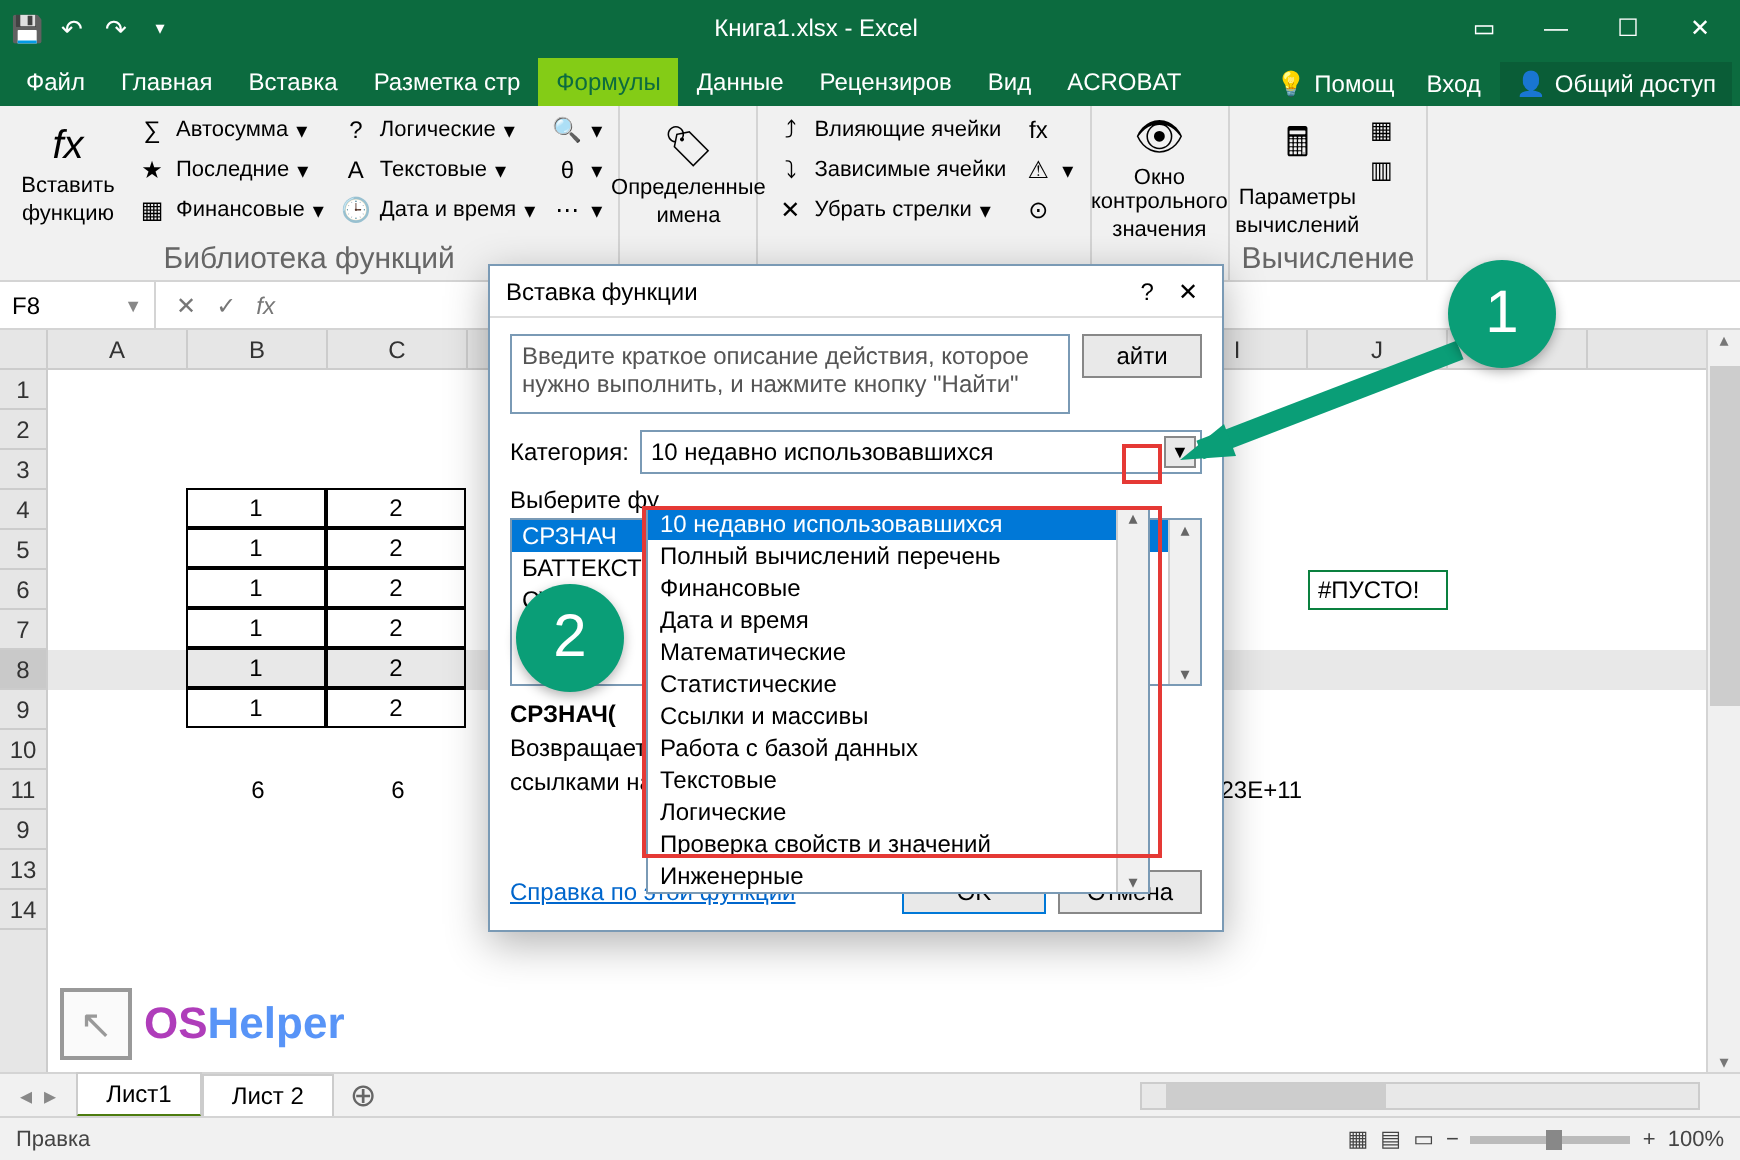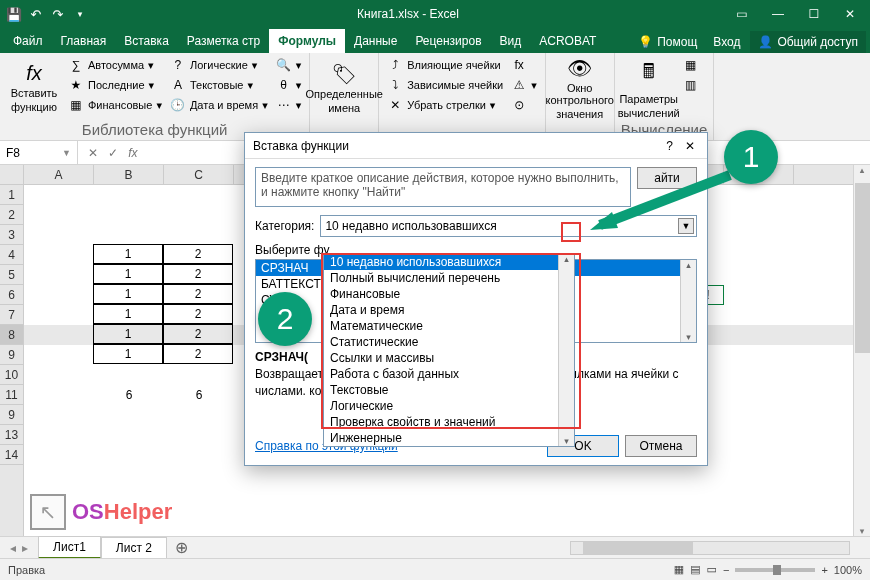--- a/index.html
+++ b/index.html
@@ -9,21 +9,21 @@
 .titlebar { height: 28px; background: #0c6b3f; color: #fff; display: flex; align-items: center; padding: 0 6px; }
 .titlebar .qat { display: flex; gap: 6px; align-items: center; }
 .titlebar .qat span { width: 16px; height: 16px; display: flex; align-items: center; justify-content: center; font-size: 13px; cursor: pointer; }
 .titlebar .title { flex: 1; text-align: center; font-size: 12px; }
 .titlebar .winbtns { display: flex; gap: 8px; }
 .titlebar .winbtns span { width: 28px; height: 20px; display: flex; align-items: center; justify-content: center; font-size: 12px; cursor: pointer; }
 
 
 .tabs { height: 25px; background: #0c6b3f; display: flex; align-items: flex-end; padding: 0 4px; color: #fff; }
 .tabs .tab { padding: 5px 9px; font-size: 12px; cursor: pointer; }
-.tabs .tab.active { background: #ffffff; color: #0c6b3f; font-weight: bold; }
+.tabs .tab.active { background: #84cc16; color: #0c6b3f; }
 .tabs .right { margin-left: auto; display: flex; align-items: center; gap: 4px; }
 .tabs .right .lbl { padding: 4px 6px; display:flex; align-items:center; gap:4px;}
 .tabs .right .share { background: #0a5d37; padding: 4px 8px; }
 
 
 .ribbon { height: 88px; background: #f1f1f1; border-bottom: 1px solid #d4d4d4; display: flex; position: relative; }
 .group { border-right: 1px solid #d4d4d4; padding: 3px 6px 2px; display: flex; flex-direction: column; }
 .group .body { flex: 1; display: flex; gap: 4px; }
 .group .label { text-align: center; font-size: 15px; color: #666; padding-top: 2px; }
 .bigbtn { display: flex; flex-direction: column; align-items: center; justify-content: center; width: 56px; cursor: pointer; font-size: 11px; text-align: center; gap: 2px; }
@@ -63,21 +63,21 @@
 .sheettabs .hscroll { margin-left: auto; width: 280px; height: 14px; background: #e8e8e8; border: 1px solid #ccc; margin-right: 20px; position: relative; }
 .sheettabs .hscroll .thumb { position: absolute; left: 12px; top: 0; bottom: 0; width: 110px; background: #cdcdcd; }
 
 
 .status { position: absolute; bottom: 0; left: 0; right: 0; height: 22px; background: #f1f1f1; border-top: 1px solid #d4d4d4; display: flex; align-items: center; padding: 0 8px; font-size: 11px; color: #444; }
 .status .zoom { margin-left: auto; display: flex; align-items: center; gap: 6px; }
 .status .slider { width: 80px; height: 4px; background: #bbb; position: relative; }
 .status .slider .th { position: absolute; top: -3px; left: 38px; width: 8px; height: 10px; background: #888; }
 
 
-.dialog { position: absolute; top: 132px; left: 244px; width: 464px; height: 334px; background: #fff; border: 1px solid #7a9ab5; box-shadow: 0 6px 20px rgba(0,0,0,.3); z-index: 50; }
+.dialog { position: absolute; top: 132px; left: 244px; width: 368px; height: 334px; background: #fff; border: 1px solid #7a9ab5; box-shadow: 0 6px 20px rgba(0,0,0,.3); z-index: 50; }
 .dialog .dtitle { height: 26px; background: #fff; border-bottom: 1px solid #ddd; display: flex; align-items: center; padding: 0 8px; font-size: 12px; }
 .dialog .dtitle .help { margin-left: auto; padding: 0 8px; cursor: pointer; }
 .dialog .dbody { padding: 8px 10px; font-size: 12px; }
 .dialog .dbody label { display: block; margin-bottom: 2px; }
 .dialog .searchrow { display: flex; gap: 6px; align-items: flex-start; margin-bottom: 8px; }
 .dialog .searchbox { flex: 1; height: 40px; border: 1px solid #7a9ab5; padding: 3px 5px; font-size: 12px; color: #555; }
 .dialog .gobtn { width: 60px; height: 22px; border: 1px solid #888; background: #e9e9e9; font-size: 12px; cursor: pointer; }
 .dialog .catrow { display: flex; align-items: center; gap: 6px; margin-bottom: 6px; }
 .dialog .catsel { flex: 1; height: 22px; border: 1px solid #7a9ab5; padding: 0 4px; display: flex; align-items: center; position: relative; }
 .dialog .catsel .dd { position: absolute; right: 2px; top: 2px; width: 16px; height: 16px; border: 1px solid #888; background: #e9e9e9; display: flex; align-items: center; justify-content: center; font-size: 9px; }
@@ -102,21 +102,21 @@
 
 
 .callout { position: absolute; width: 54px; height: 54px; border-radius: 50%; background: #0a9e77; color: #fff; display: flex; align-items: center; justify-content: center; font-size: 30px; font-weight: 400; z-index: 80; box-shadow: 0 2px 6px rgba(0,0,0,.3); }
 .arrow { position: absolute; z-index: 75; }
 
 
 .wmark { position: absolute; left: 30px; bottom: 50px; z-index: 90; display: flex; align-items: center; gap: 6px; opacity: .85; }
 .wmark .cur { width: 36px; height: 36px; border: 2px solid #888; display: flex; align-items: center; justify-content: center; font-size: 20px; color: #888; background: #fafafa; }
 .wmark .txt { font-size: 22px; font-weight: 600; }
 .wmark .os { color: #a21caf; }
-.wmark .hp { color: #ef4444; }
+.wmark .hp { color: #3b82f6; }
 
 .vscroll { position:absolute; right:0; top:165px; bottom:44px; width:17px; background:#f0f0f0; border-left:1px solid #d4d4d4; display:flex; flex-direction:column; align-items:center; justify-content:space-between; font-size:9px; color:#777;}
 .vscroll .thumb { width:15px; height:170px; background:#cdcdcd; position:absolute; top:18px;}
 </style>
 </head>
 <body>
 
 <div class="titlebar">
   <div class="qat">
     <span>💾</span>

